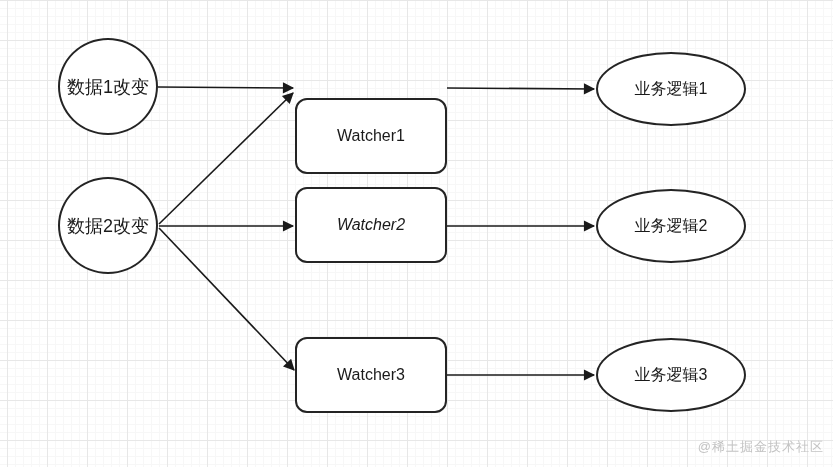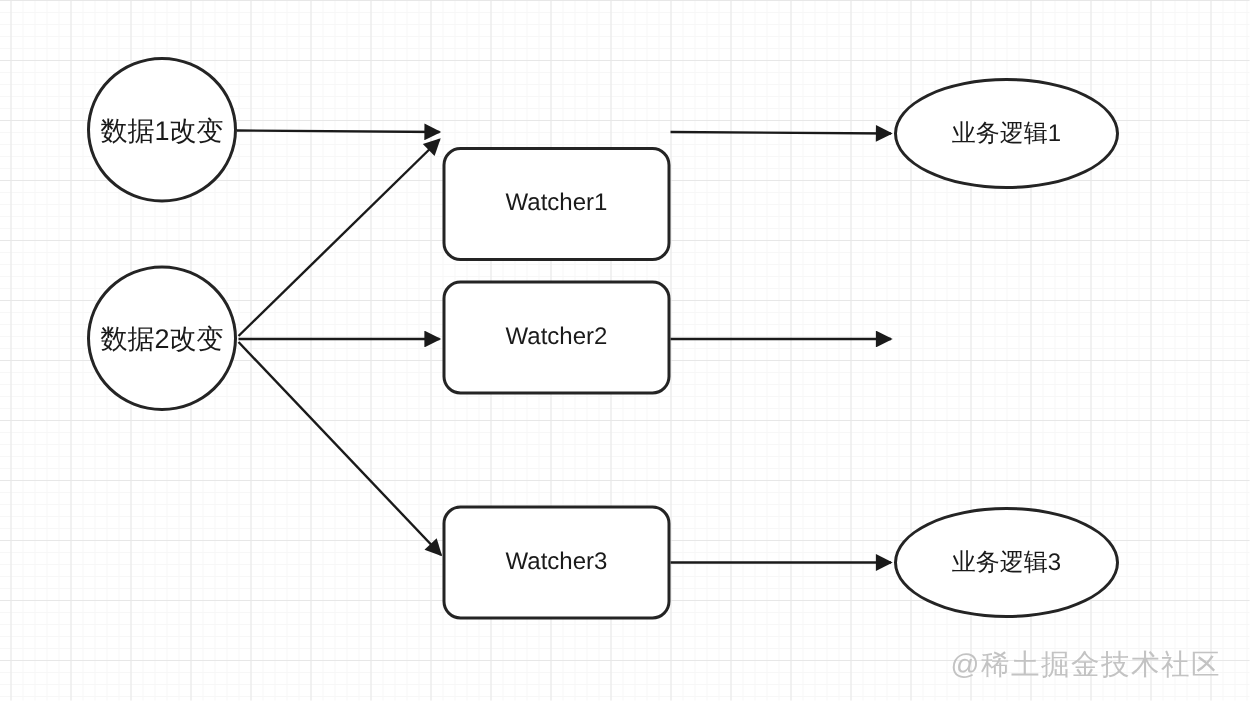--- a/index.html
+++ b/index.html
@@ -48,21 +48,21 @@
   .c2 { top: 177px; text-align: center; }
   .c3 { top: 326px; }
   .rect {
     left: 295px;
     width: 152px;
     height: 76px;
     border-radius: 12px;
     font-size: 16px;
   }
   .w1 { top: 50px; margin-top: 48px; }
-  .w2 { top: 187px; }
+  .w2 { top: 187px; font-style: italic; }
   .w3 { top: 337px; align-items: center; }
   .ellipse {
     left: 596px;
     width: 150px;
     height: 74px;
     border-radius: 50%;
     font-size: 16px;
   }
   .e1 { top: 52px; }
   .e2 { top: 189px; }
@@ -72,23 +72,23 @@
     left: 0;
     top: 0;
     pointer-events: none;
   }
   .edges line {
     stroke: #1a1a1a;
     stroke-width: 1.6;
   }
   .watermark {
     position: absolute;
-    right: 19px;
+    right: 9px;
     bottom: 11px;
-    font-size: 19px;
+    font-size: 13px;
     letter-spacing: 1px;
     color: #c3c3c3;
     user-select: none;
   }
 </style>
 </head>
 <body>
 
 <div class="canvas">
 
@@ -120,19 +120,22 @@
   <div class="node rect w2">
     <span>Watcher2</span>
   </div>
   <div class="node rect w3">
     <span>Watcher3</span>
   </div>
 
   <div class="node ellipse e1">
     <span>业务逻辑1</span>
   </div>
+  <div class="node ellipse e2">
+    <span>业务逻辑2</span>
+  </div>
   <div class="node ellipse e3">
     <span>业务逻辑3</span>
   </div>
 
   <div class="watermark">@稀土掘金技术社区</div>
 
 </div>
 
 </body></html>

